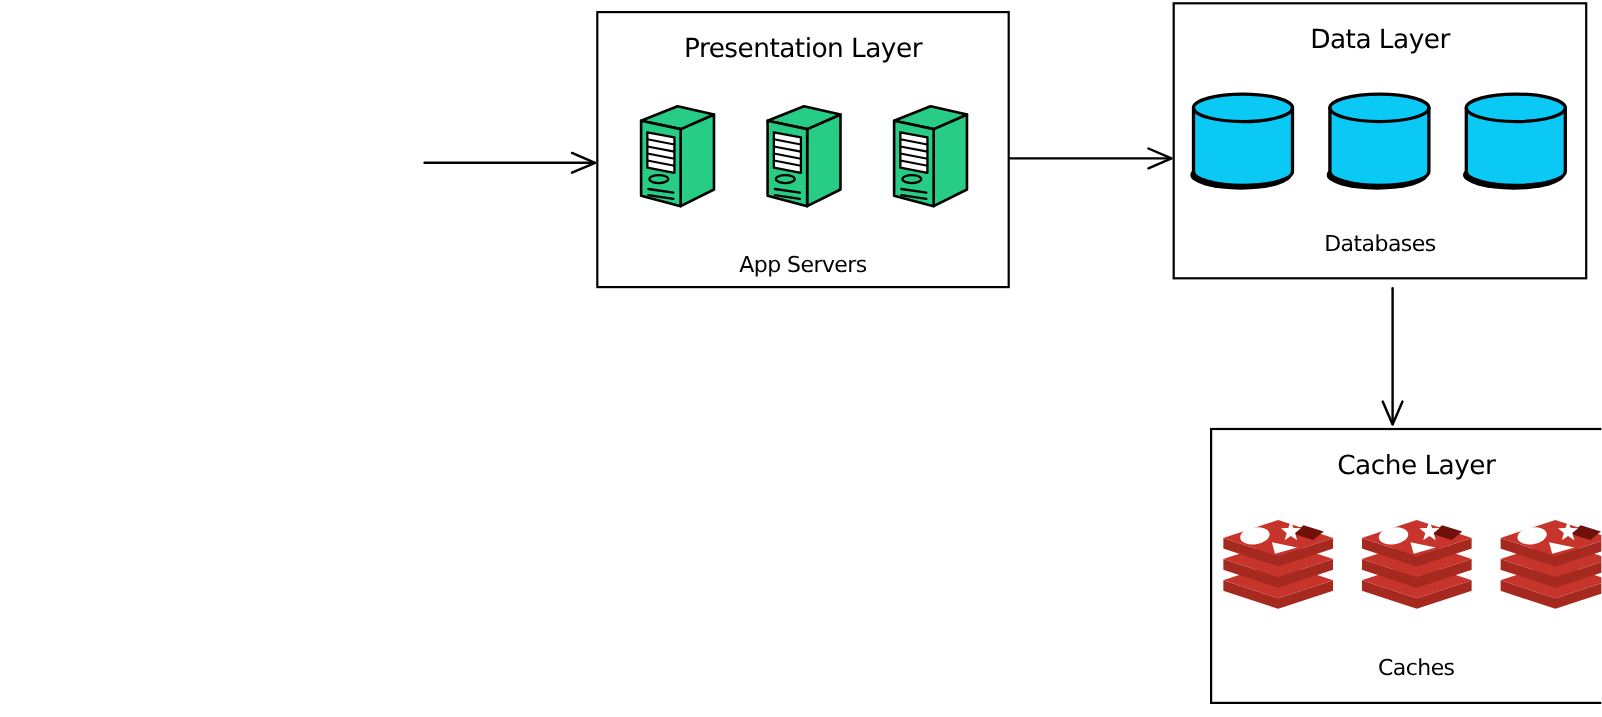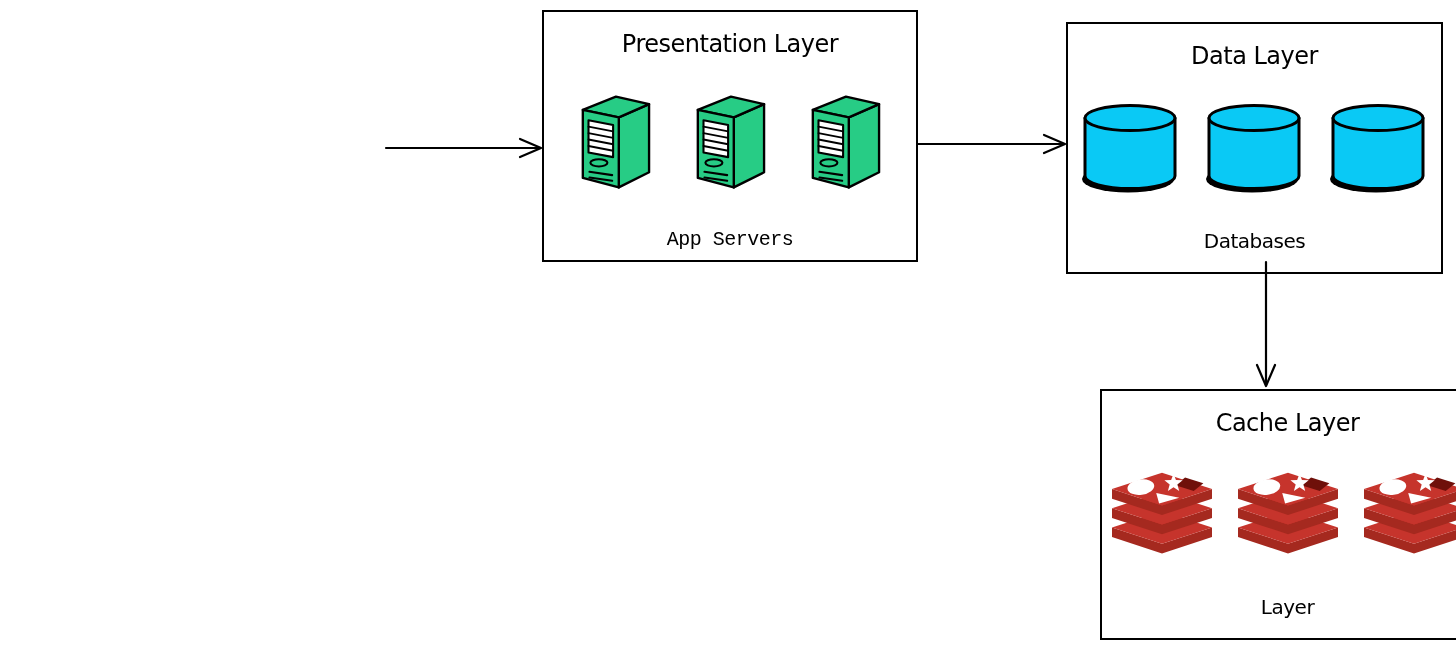--- a/index.html
+++ b/index.html
@@ -44,21 +44,21 @@
     width:100%;
   }
   .caption{
     font-size:20px;
     text-align:center;
     line-height:30px;
     margin-bottom:16px;
     letter-spacing:-0.5px;
     white-space:nowrap;
   }
-  .caption.tight{margin-bottom:5px;font-family:Liberation Mono, monospace;}
+  .caption.tight{margin-bottom:5px;}
   .arrow{position:absolute;overflow:visible;}
   .arrow path, .arrow line, .arrow polyline{
     stroke:var(--ink);
     stroke-width:2.2;
     fill:none;
     stroke-linecap:round;
     stroke-linejoin:round;
   }
   
   .f-cyan{fill:var(--cyan);}
@@ -118,21 +118,21 @@
         <ellipse class="f-green s-ink" cx="27" cy="78" rx="9" ry="3.8" stroke-width="2.2"></ellipse>
         <line class="s-ink" x1="17" y1="87.5" x2="41" y2="91" stroke-width="2.2"></line>
         <line class="s-ink" x1="17" y1="93.5" x2="41" y2="97" stroke-width="2.2"></line>
       </svg>
     </div>
     <div class="caption tight">
       <div>App Servers</div>
     </div>
   </section>
 
-  <section class="box" style="left:1066px;top:22px;width:377px;height:252px">
+  <section class="box" style="left:1066px;top:2px;width:377px;height:252px">
     <h2 class="box-title">Data Layer</h2>
     <div class="icon-row" style="gap:27px">
       <svg width="97" height="100" viewBox="0 0 97 100">
         <ellipse class="f-black" cx="46" cy="81" rx="46" ry="13.5"></ellipse>
         <path class="f-cyan s-ink" d="M3,20 V78 a45,12.5 0 0 0 90,0 V20 Z" stroke-width="3"></path>
         <ellipse class="f-cyan s-ink" cx="48" cy="20" rx="45" ry="12.5" stroke-width="3"></ellipse>
       </svg>
       <svg width="97" height="100" viewBox="0 0 97 100">
         <ellipse class="f-black" cx="46" cy="81" rx="46" ry="13.5"></ellipse>
         <path class="f-cyan s-ink" d="M3,20 V78 a45,12.5 0 0 0 90,0 V20 Z" stroke-width="3"></path>
@@ -198,21 +198,21 @@
         <g>
           <path class="f-redfront" d="M0,17 V27 L52,44 L104,27 V17 L52,34 Z"></path>
           <polygon class="f-redtop" points="52,0 104,17 52,34 0,17"></polygon>
           <polygon class="f-redhole" points="76,5 95,11 85,19 66,13"></polygon>
           <ellipse class="f-white" cx="30" cy="15" rx="14" ry="8" transform="rotate(-8 30 15)"></ellipse>
           <polygon class="f-white" points="64,1 66.5,7.6 73.5,7.9 68,12.3 69.9,19.1 64,15.2 58.1,19.1 60,12.3 54.5,7.9 61.5,7.6"></polygon>
           <polygon class="f-white" points="46,21 70,26 49,32"></polygon>
         </g>
       </svg>
     </div>
-    <div class="caption">Layer</div>
+    <div class="caption">Caches</div>
   </section>
 
   <svg class="arrow" style="left:386px;top:136px" width="158" height="24">
     <line x1="0" y1="12" x2="154" y2="12"></line>
     <polyline points="134,3 155,12 134,21"></polyline>
   </svg>
 
   <svg class="arrow" style="left:918px;top:132px" width="150" height="24">
     <line x1="0" y1="12" x2="146" y2="12"></line>
     <polyline points="126,3 147,12 126,21"></polyline>

